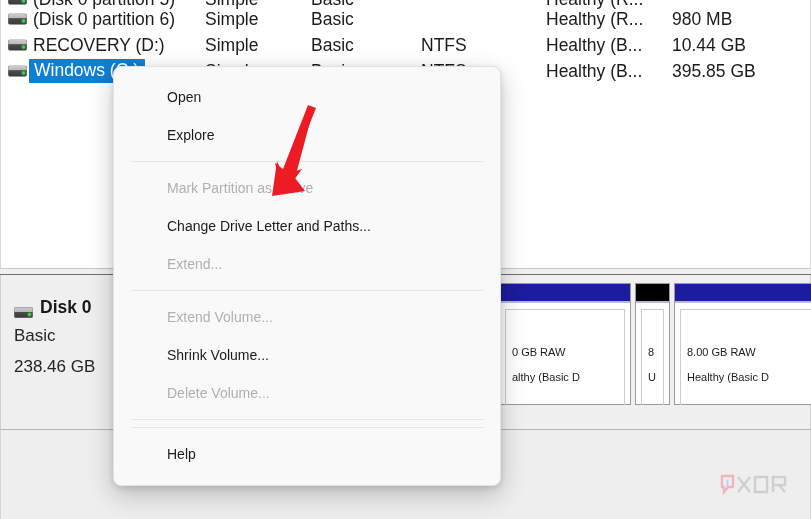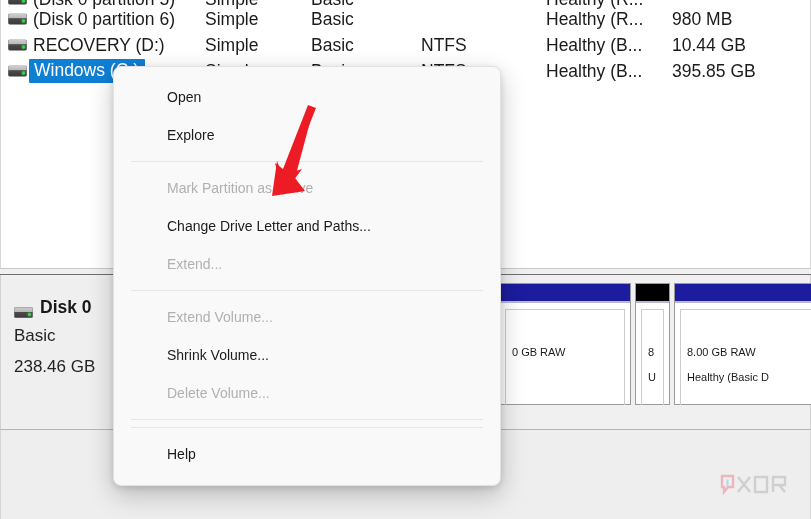--- a/index.html
+++ b/index.html
@@ -175,20 +175,21 @@
       <div class="disk-meta">Basic</div>
       <div class="disk-meta">238.46 GB</div>
     </div>
 
     <div class="part-strip">
 
       <div class="part" style="left:380px;width:132px;">
         <div class="part-bar"></div>
         <div class="part-inner">
           <div>0 GB RAW</div>
+          <div>althy (Basic D</div>
         </div>
       </div>
 
       <div class="part" style="left:516px;width:35px;">
         <div class="part-bar black"></div>
         <div class="part-inner">
           <div>8</div>
           <div>U</div>
         </div>
       </div>

